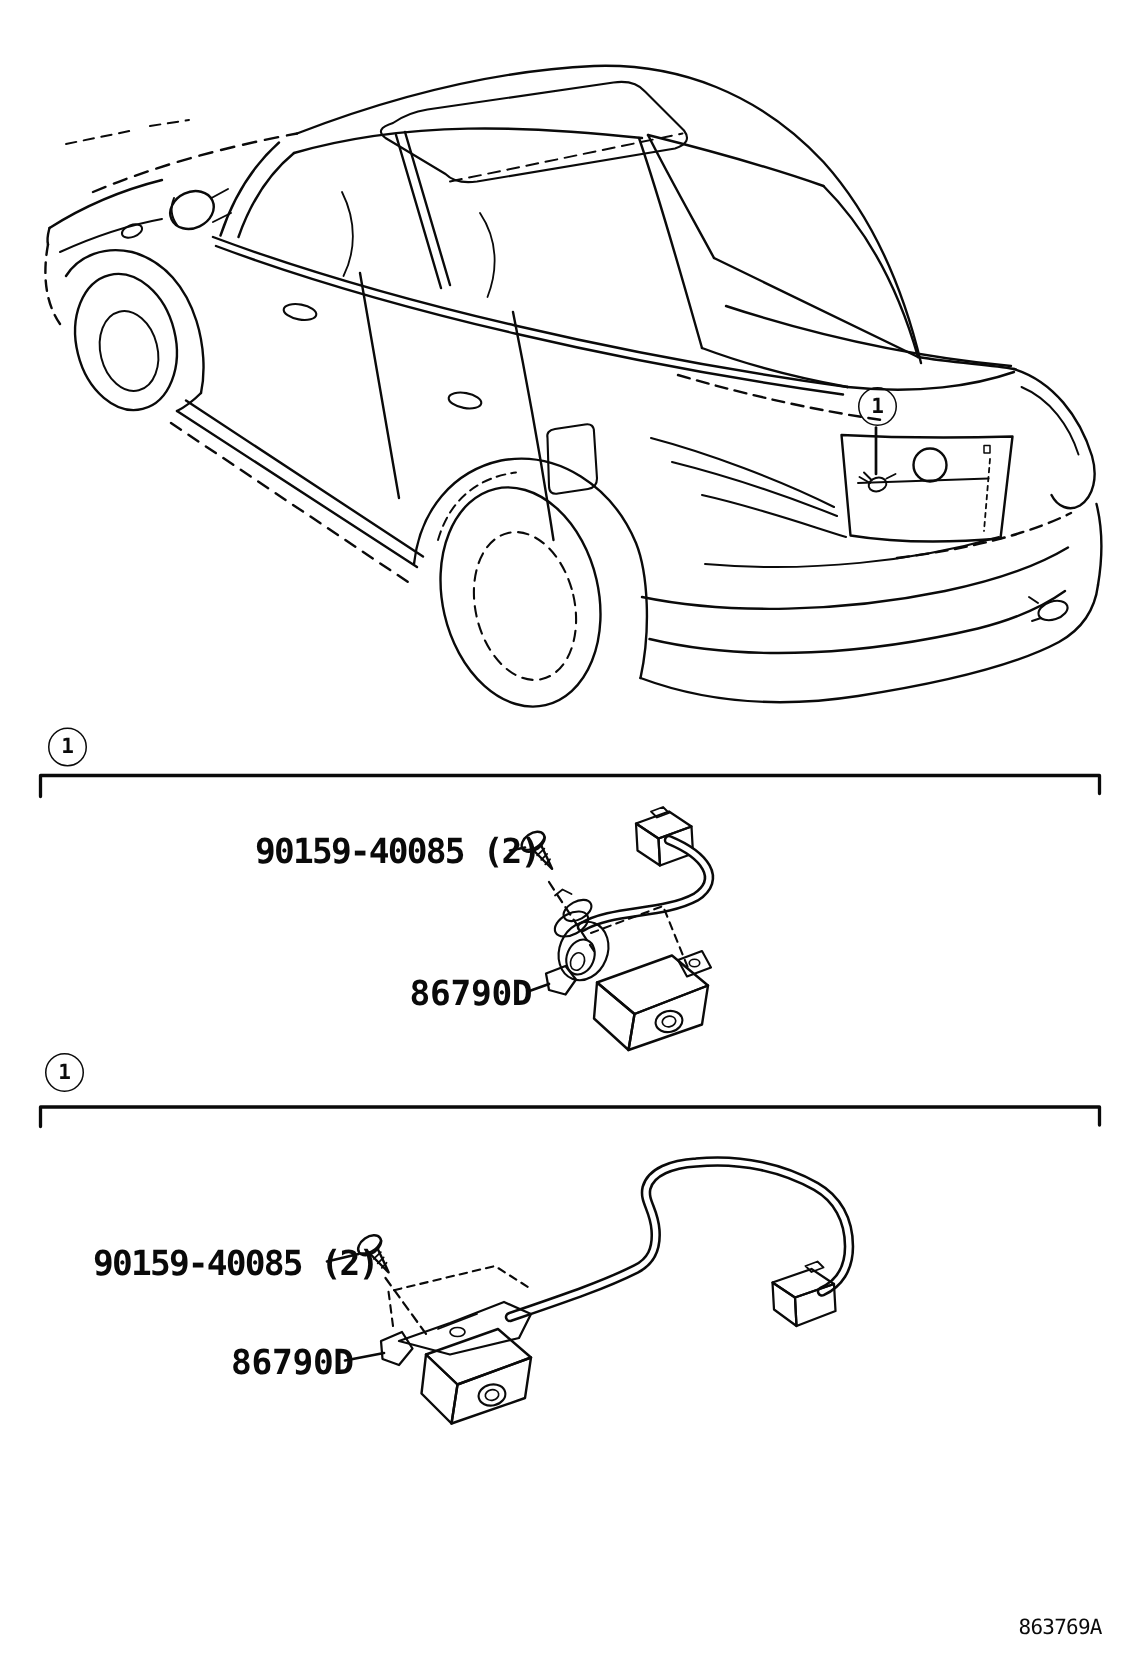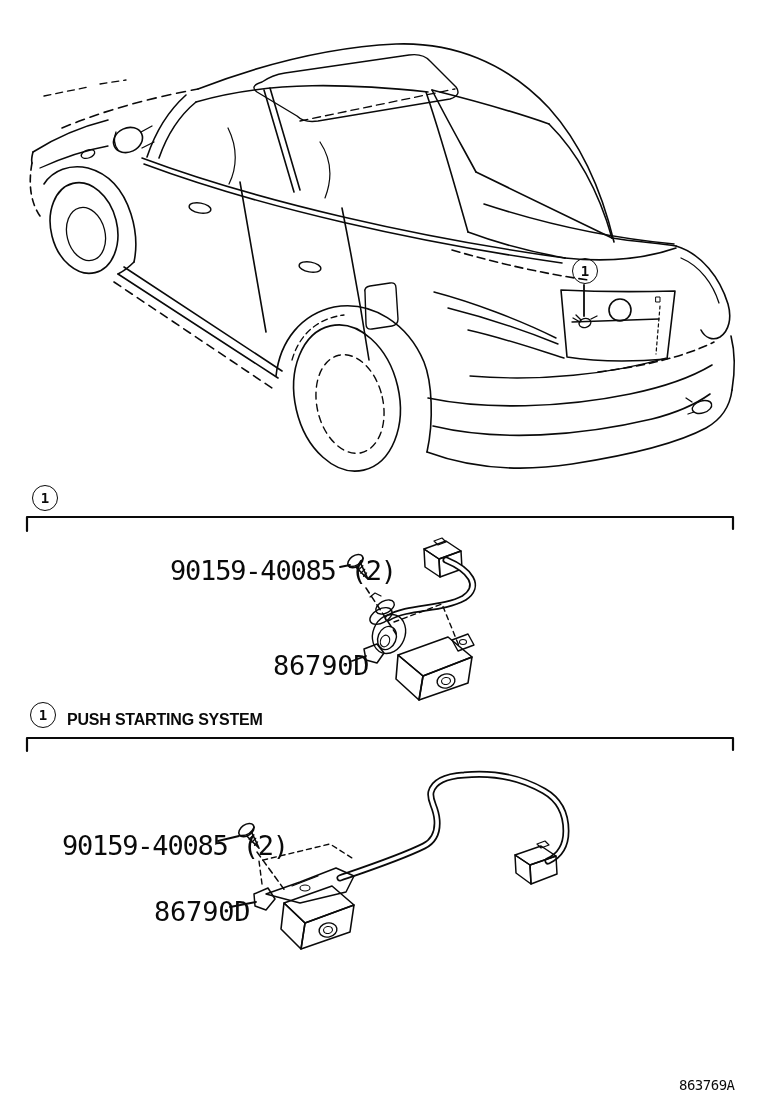--- a/index.html
+++ b/index.html
@@ -2,21 +2,21 @@
 <html><head>
 <meta charset="utf-8">
 <style>
   html,body{margin:0;padding:0;background:#ffffff}
   .stage{position:relative;width:760px;height:1112px;background:#ffffff;
          font-family:"DejaVu Sans Mono",monospace;color:#0a0a0a;overflow:hidden}
   .stage svg{position:absolute;left:0;top:0}
   .callout{position:absolute;width:24px;height:24px;border:1.7px solid #0a0a0a;
            border-radius:50%;text-align:center;line-height:24px;font-weight:bold;
            font-size:14px;background:transparent}
-  .part-label{position:absolute;font-weight:normal;font-size:27px;letter-spacing:-1.2px;
+  .part-label{position:absolute;font-weight:bold;font-size:23px;letter-spacing:-1.2px;
               white-space:nowrap}
   .part-label.short{letter-spacing:-0.2px}
   .sys-title{position:absolute;font-family:"Liberation Sans",sans-serif;font-weight:bold;
              font-size:16px;letter-spacing:-0.2px;white-space:nowrap}
   .code{position:absolute;font-weight:normal;font-size:14px;letter-spacing:-0.5px}
 </style>
 </head>
 <body>
 
 <div class="stage">
@@ -226,20 +226,19 @@
   <div class="callout" style="left:572px;top:258px">1</div>
 
   <div class="callout" style="left:32px;top:485px">1</div>
 
   <div class="part-label" style="left:170px;top:555px">90159-40085 (2)</div>
 
   <div class="part-label short" style="left:273px;top:650px">86790D</div>
 
   <div class="callout" style="left:30px;top:702px">1</div>
 
-  <div class="sys-title" style="left:67px;top:711px">PUSH STARTING SYSTEM</div>
 
   <div class="part-label" style="left:62px;top:830px">90159-40085 (2)</div>
 
   <div class="part-label short" style="left:154px;top:896px">86790D</div>
 
   <div class="code" style="left:679px;top:1077px">863769A</div>
 </div>
 
 </body></html>

